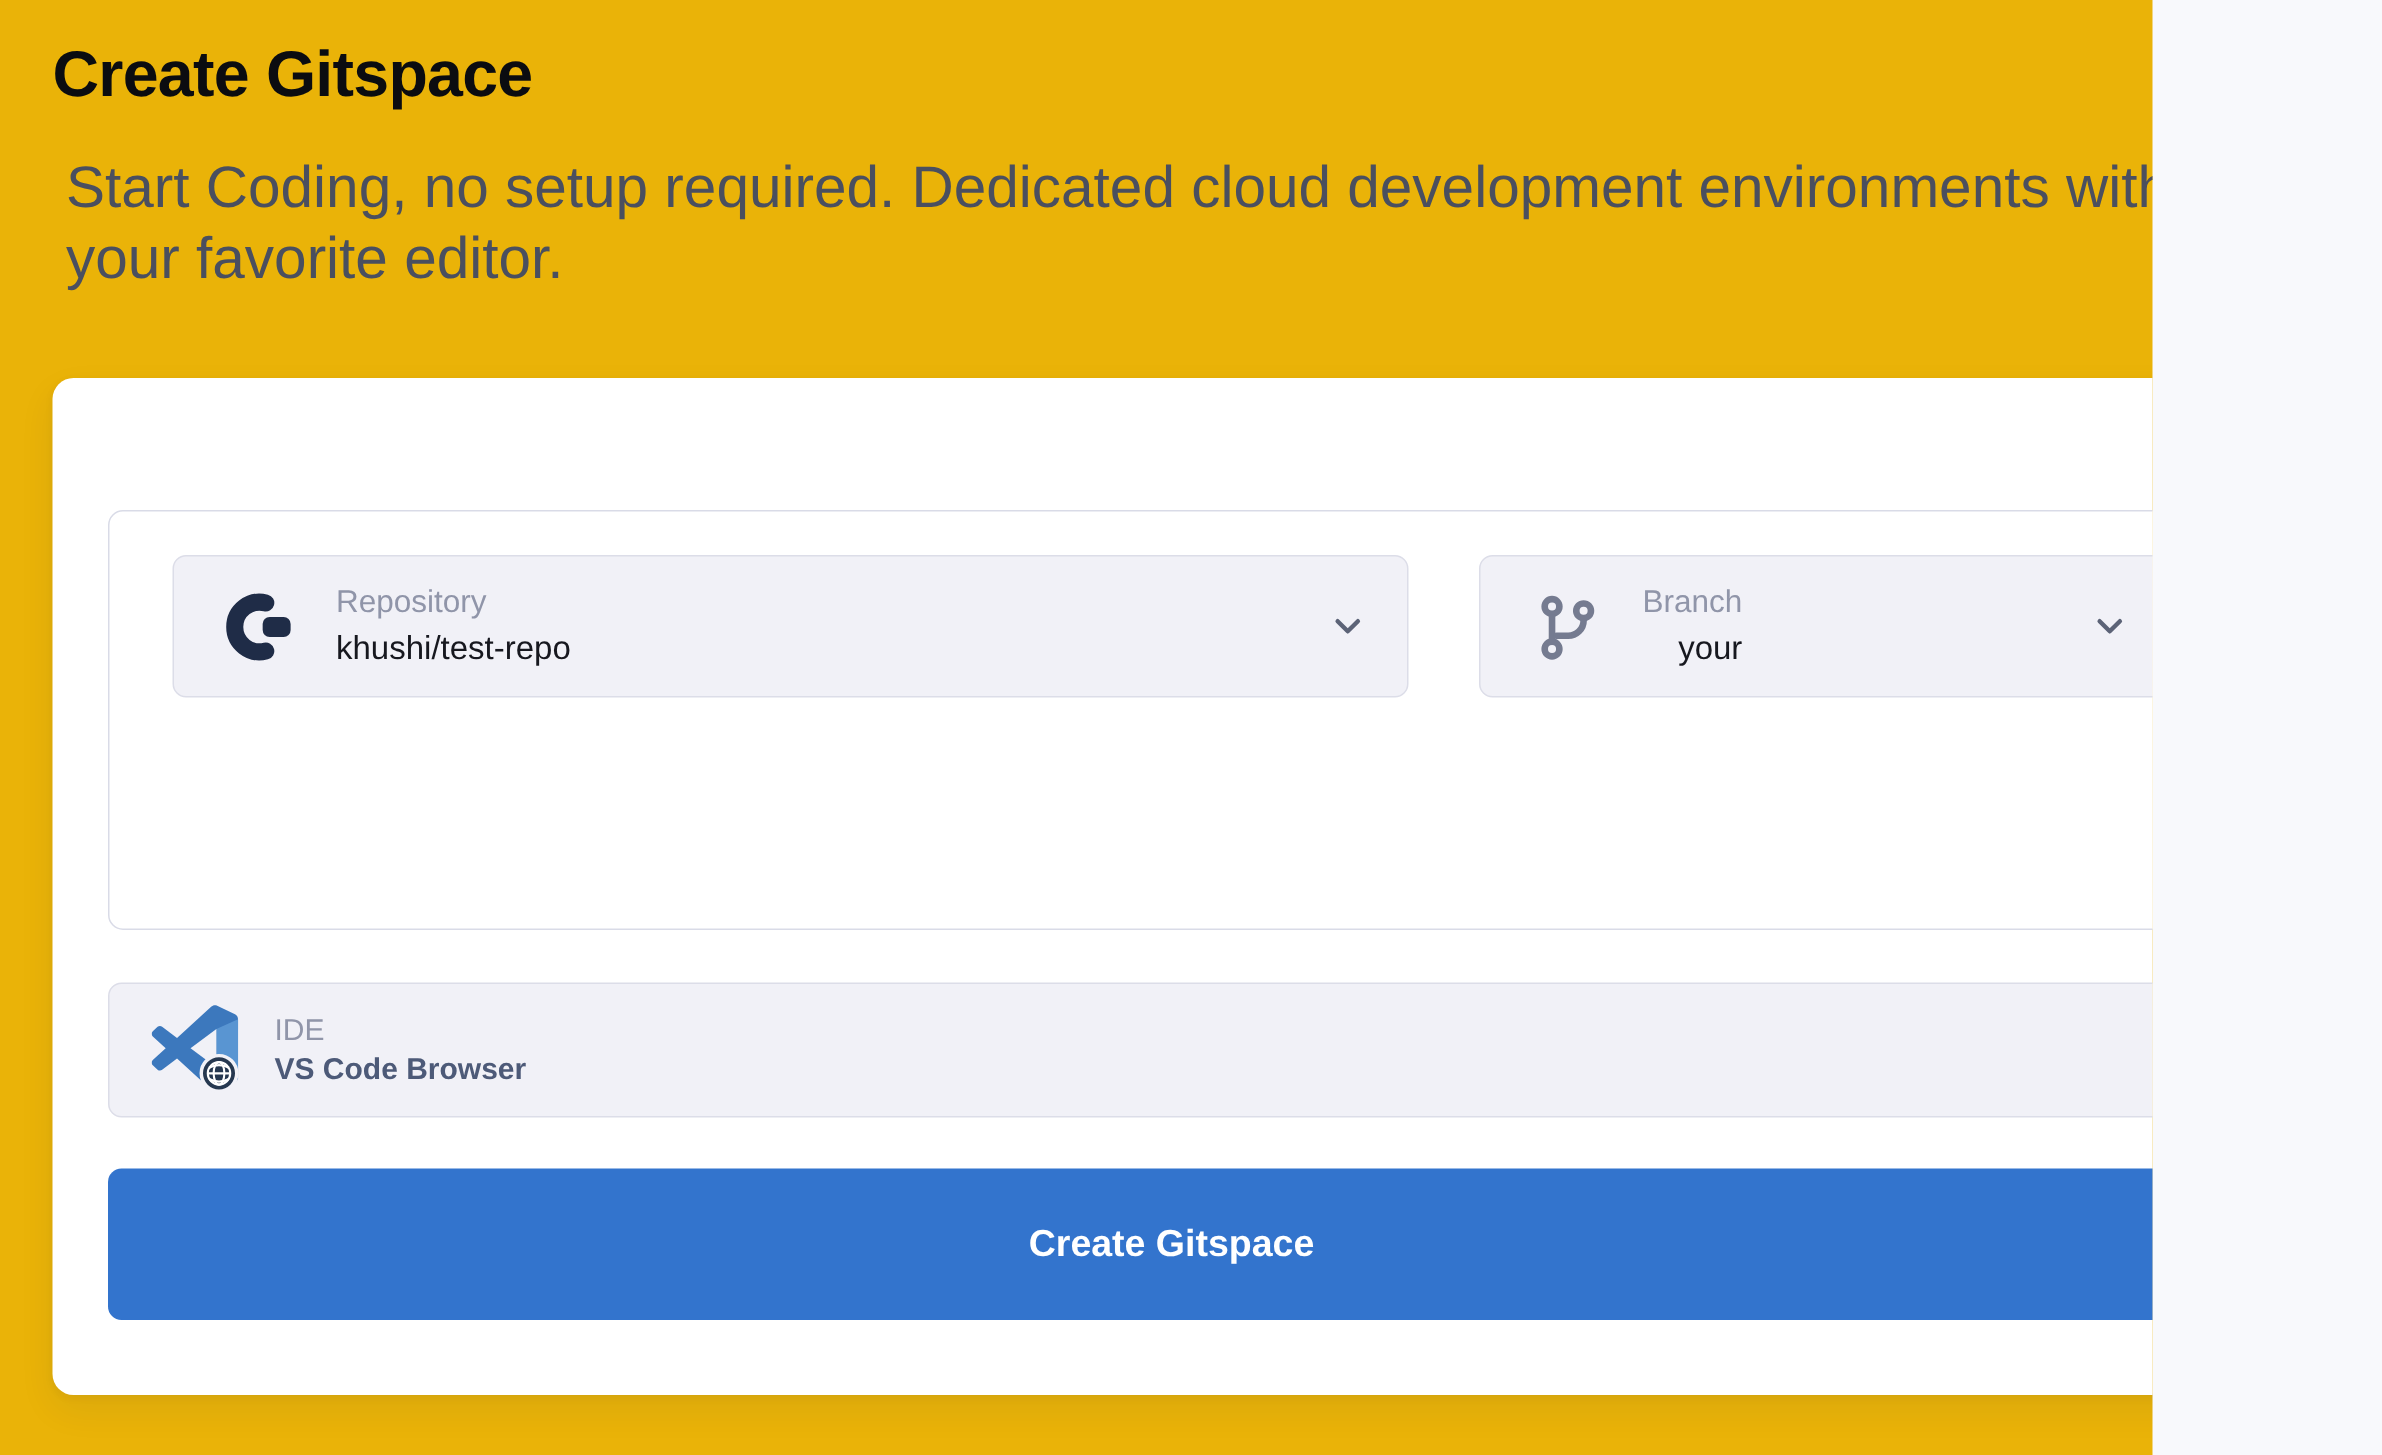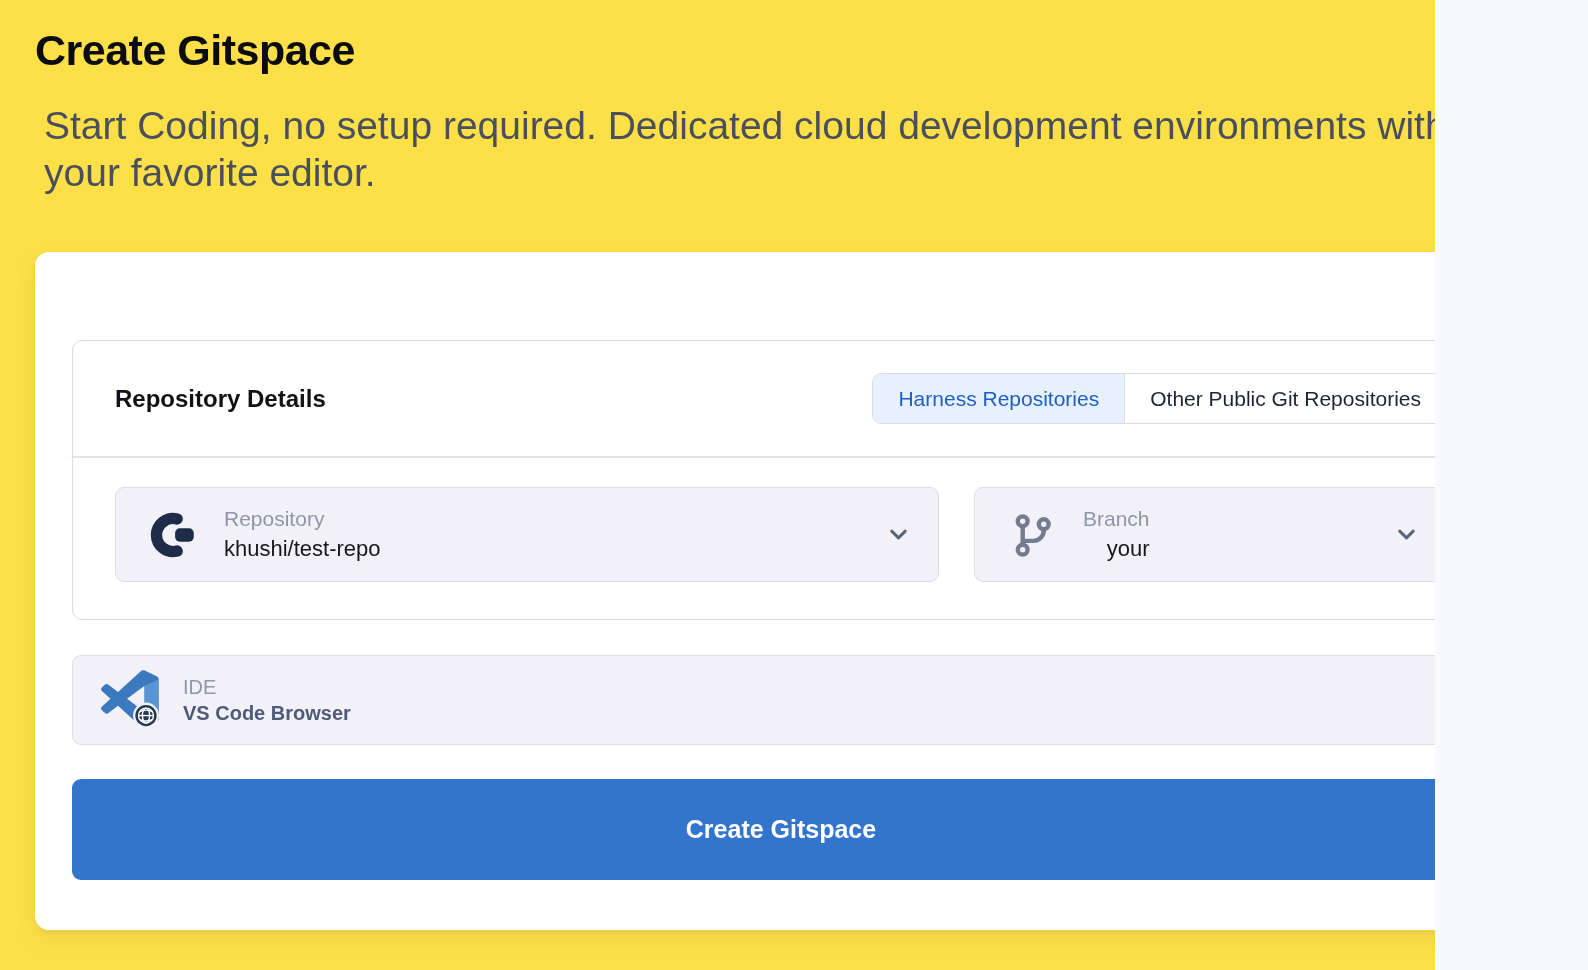--- a/index.html
+++ b/index.html
@@ -1,17 +1,17 @@
 <!DOCTYPE html>
 <html><head>
 <meta charset="utf-8">
 <style>
   html,body{margin:0;padding:0;}
   body{font-family:"Liberation Sans", sans-serif; background:#f8f9fc;}
-  .canvas{position:relative;width:1435px;height:970px;background:#fde047;overflow:hidden;}
+  .canvas{position:relative;width:1435px;height:970px;background:#eab308;overflow:hidden;}
 
   .page-title{position:absolute;left:35px;top:26px;margin:0;font-size:43px;font-weight:700;
     color:#0b0c10;letter-spacing:-0.5px;}
   .page-subtitle{position:absolute;left:44px;top:102px;margin:0;width:1450px;font-size:39px;
     line-height:47px;color:#4a4f5f;}
 
   .outer-card{position:absolute;left:35px;top:252px;width:1496px;height:678px;background:#ffffff;
     border-radius:14px;box-shadow:0 10px 24px rgba(30,40,80,0.07), 0 2px 6px rgba(30,40,80,0.05);}
 
   .repo-details-card{position:absolute;left:37px;top:88px;width:1418px;height:280px;
@@ -24,21 +24,21 @@
     border-radius:9px;overflow:hidden;background:#ffffff;}
   .seg{display:flex;align-items:center;padding:0 25px;font-size:21px;border:none;background:#ffffff;
     color:#1d2436;font-family:inherit;cursor:pointer;white-space:nowrap;}
   .seg.selected{background:#e7f1fd;color:#2060c4;}
   .seg + .seg{border-left:1px solid #d9dbe7;}
 
   .fields-row{display:flex;gap:35px;padding:29px 42px;box-sizing:border-box;}
   .field{display:flex;align-items:center;height:95px;background:#f1f1f7;border:1px solid #dcdde8;
     border-radius:9px;box-sizing:border-box;padding:0 26px;cursor:pointer;}
   .repo-field{flex:0 0 824px;}
-  .branch-field{flex:1;}
+  .branch-field{flex:1;margin-left:12px;}
   .field-icon{width:60px;display:flex;justify-content:center;align-items:center;margin-right:22px;flex:0 0 auto;}
   .labels{display:flex;flex-direction:column;gap:5px;}
   .lbl{font-size:21px;color:#9095a9;}
   .val{font-size:22px;color:#17181f;text-align:right;}
   .chev{margin-left:auto;display:flex;align-items:center;}
 
   .ide-field{position:absolute;left:37px;top:403px;width:1418px;height:90px;padding:0 28px;}
   .ide-field .labels{gap:3px;}
   .ide-field .lbl{font-size:20px;}
   .ide-field .val{font-size:20px;font-weight:700;color:#4d5a78;}
@@ -51,27 +51,20 @@
 <body>
 
 <div class="canvas">
 
   <h1 class="page-title">Create Gitspace</h1>
   <p class="page-subtitle">Start Coding, no setup required. Dedicated cloud development environments with your favorite editor.</p>
 
   <div class="outer-card">
 
     <div class="repo-details-card">
-      <div class="section-header">
-        <h2 class="section-title">Repository Details</h2>
-        <div class="toggle-group">
-          <button class="seg selected">Harness Repositories</button>
-          <button class="seg">Other Public Git Repositories</button>
-        </div>
-      </div>
 
       <div class="fields-row">
 
         <div class="field repo-field">
           <span class="field-icon">
             <svg width="58" height="58" viewBox="0 0 56 52" aria-hidden="true">
               <path d="M33 10.5 A16 16 0 1 0 33 41.5" fill="none" stroke="#1f2c47" stroke-width="11" stroke-linecap="round"></path>
               <rect x="31" y="19.5" width="18" height="13" rx="4.5" fill="#1f2c47"></rect>
             </svg>
           </span>

